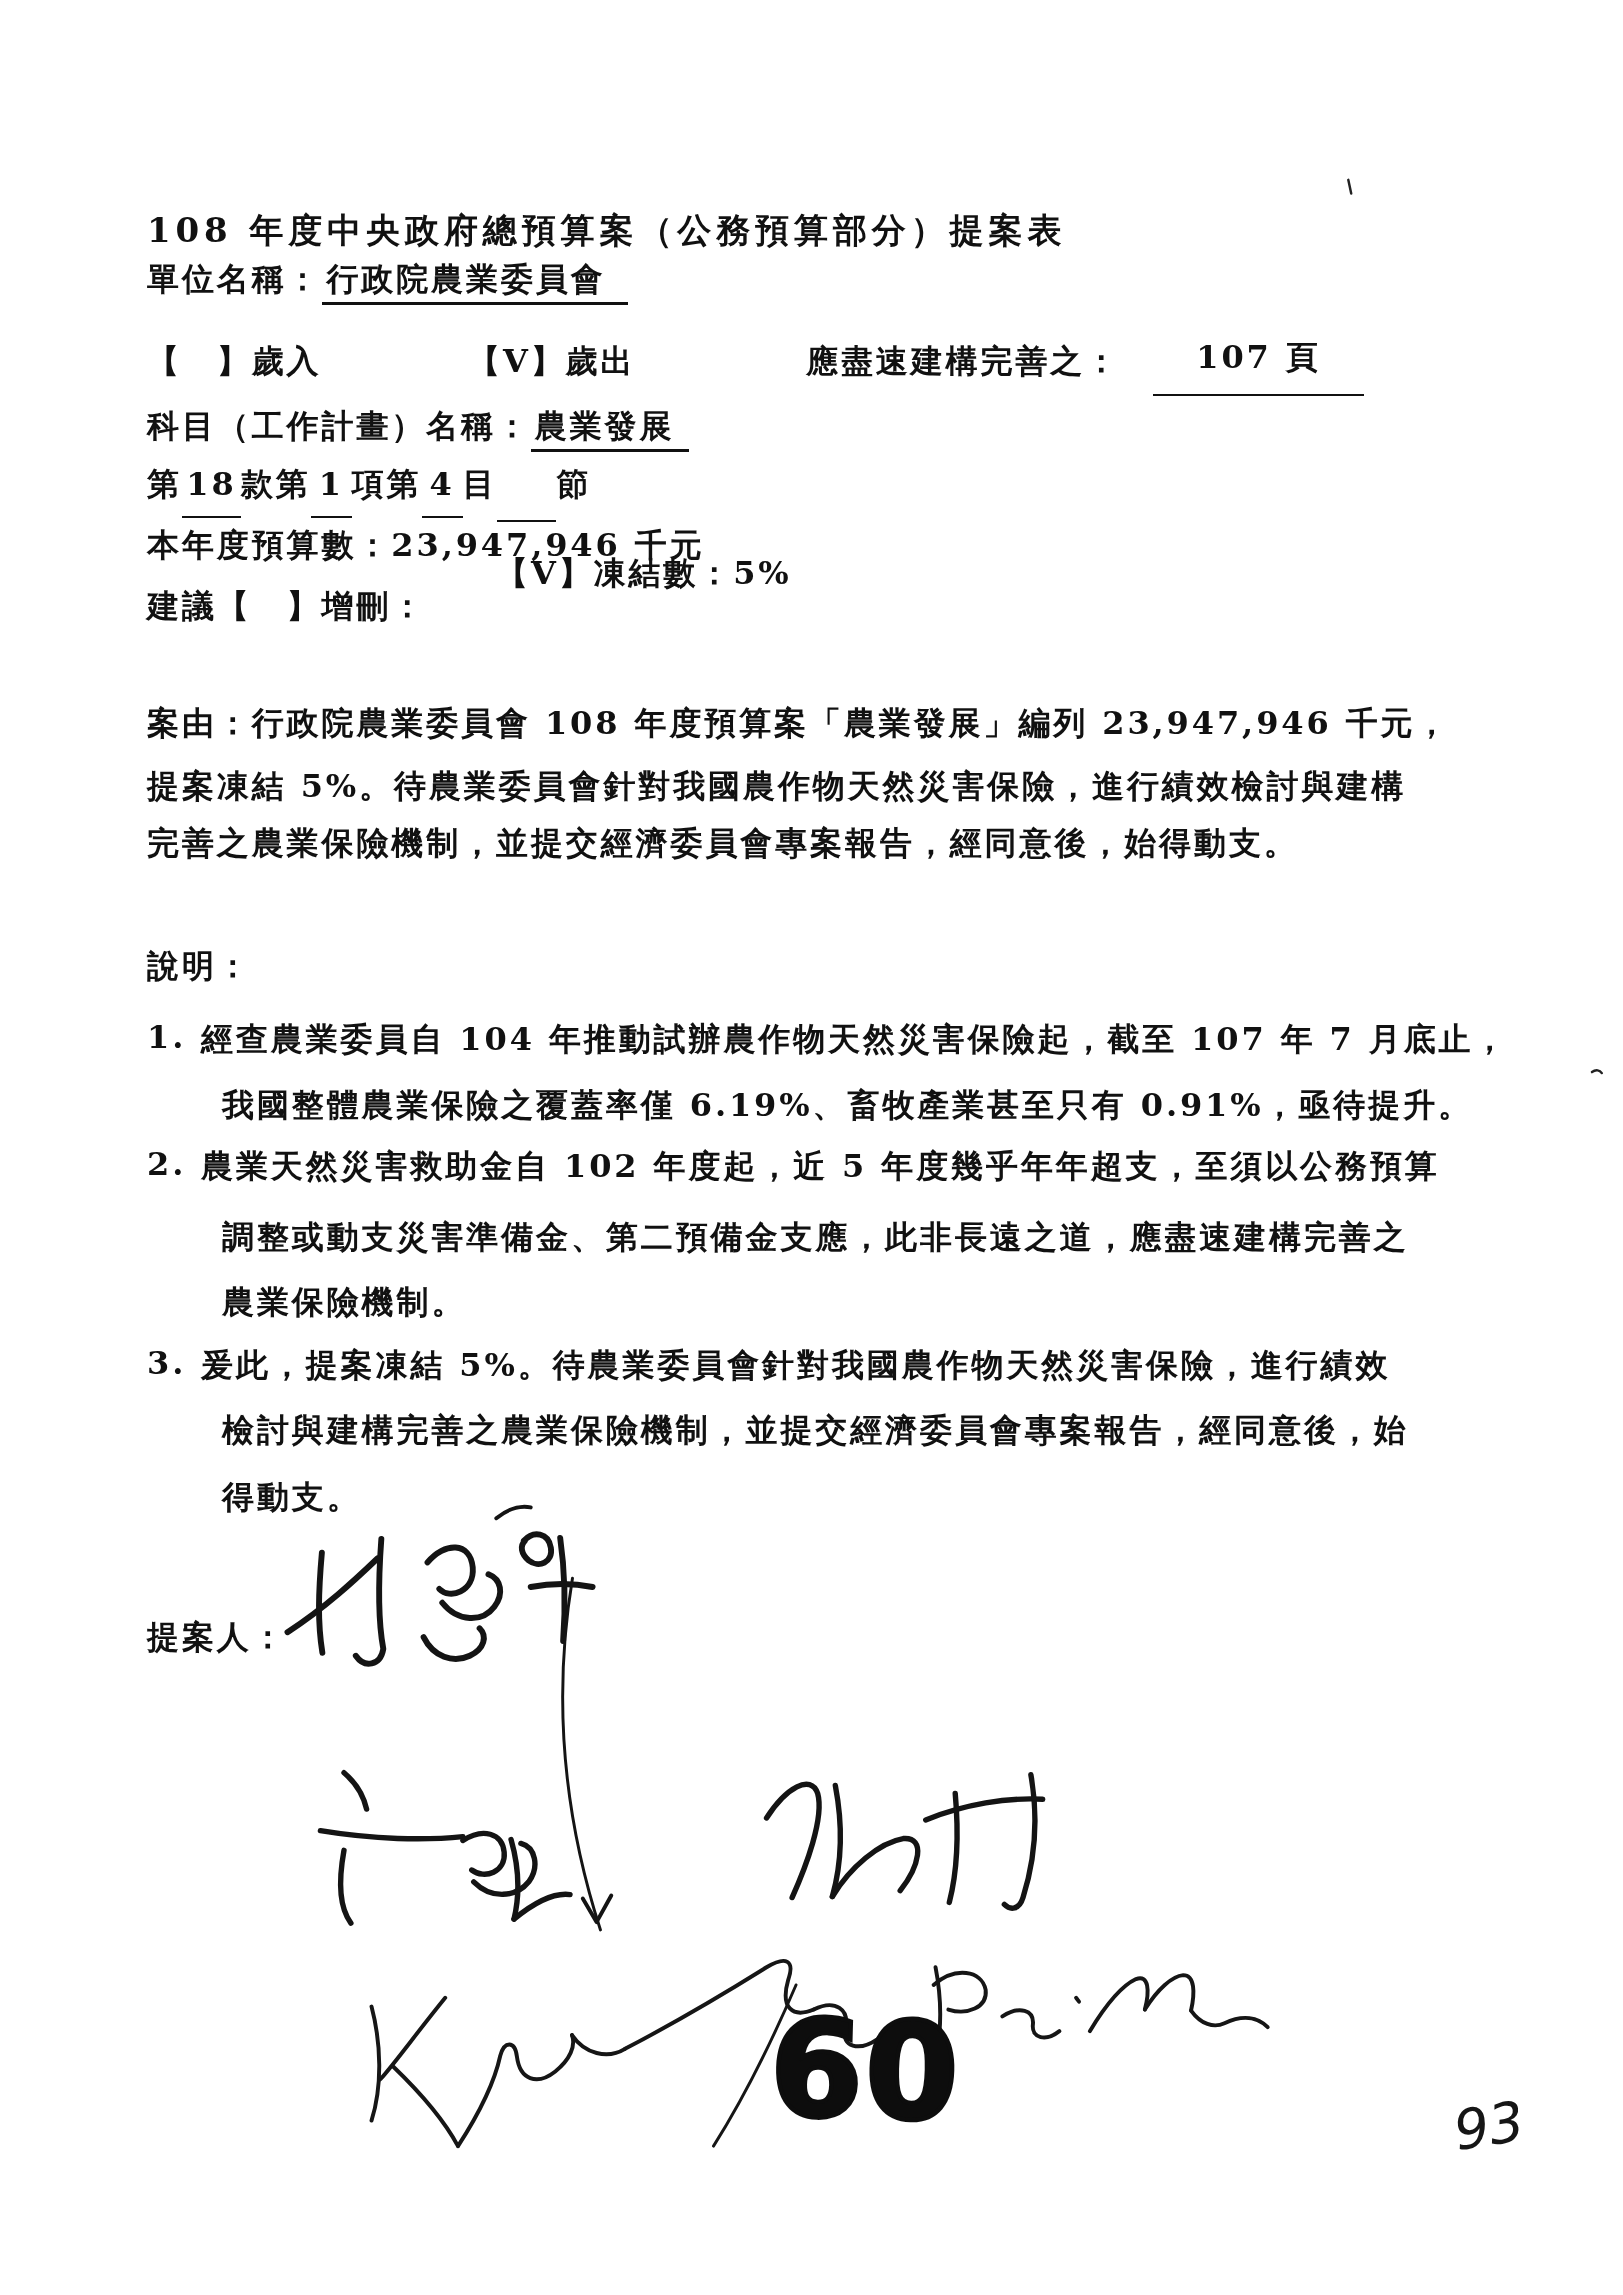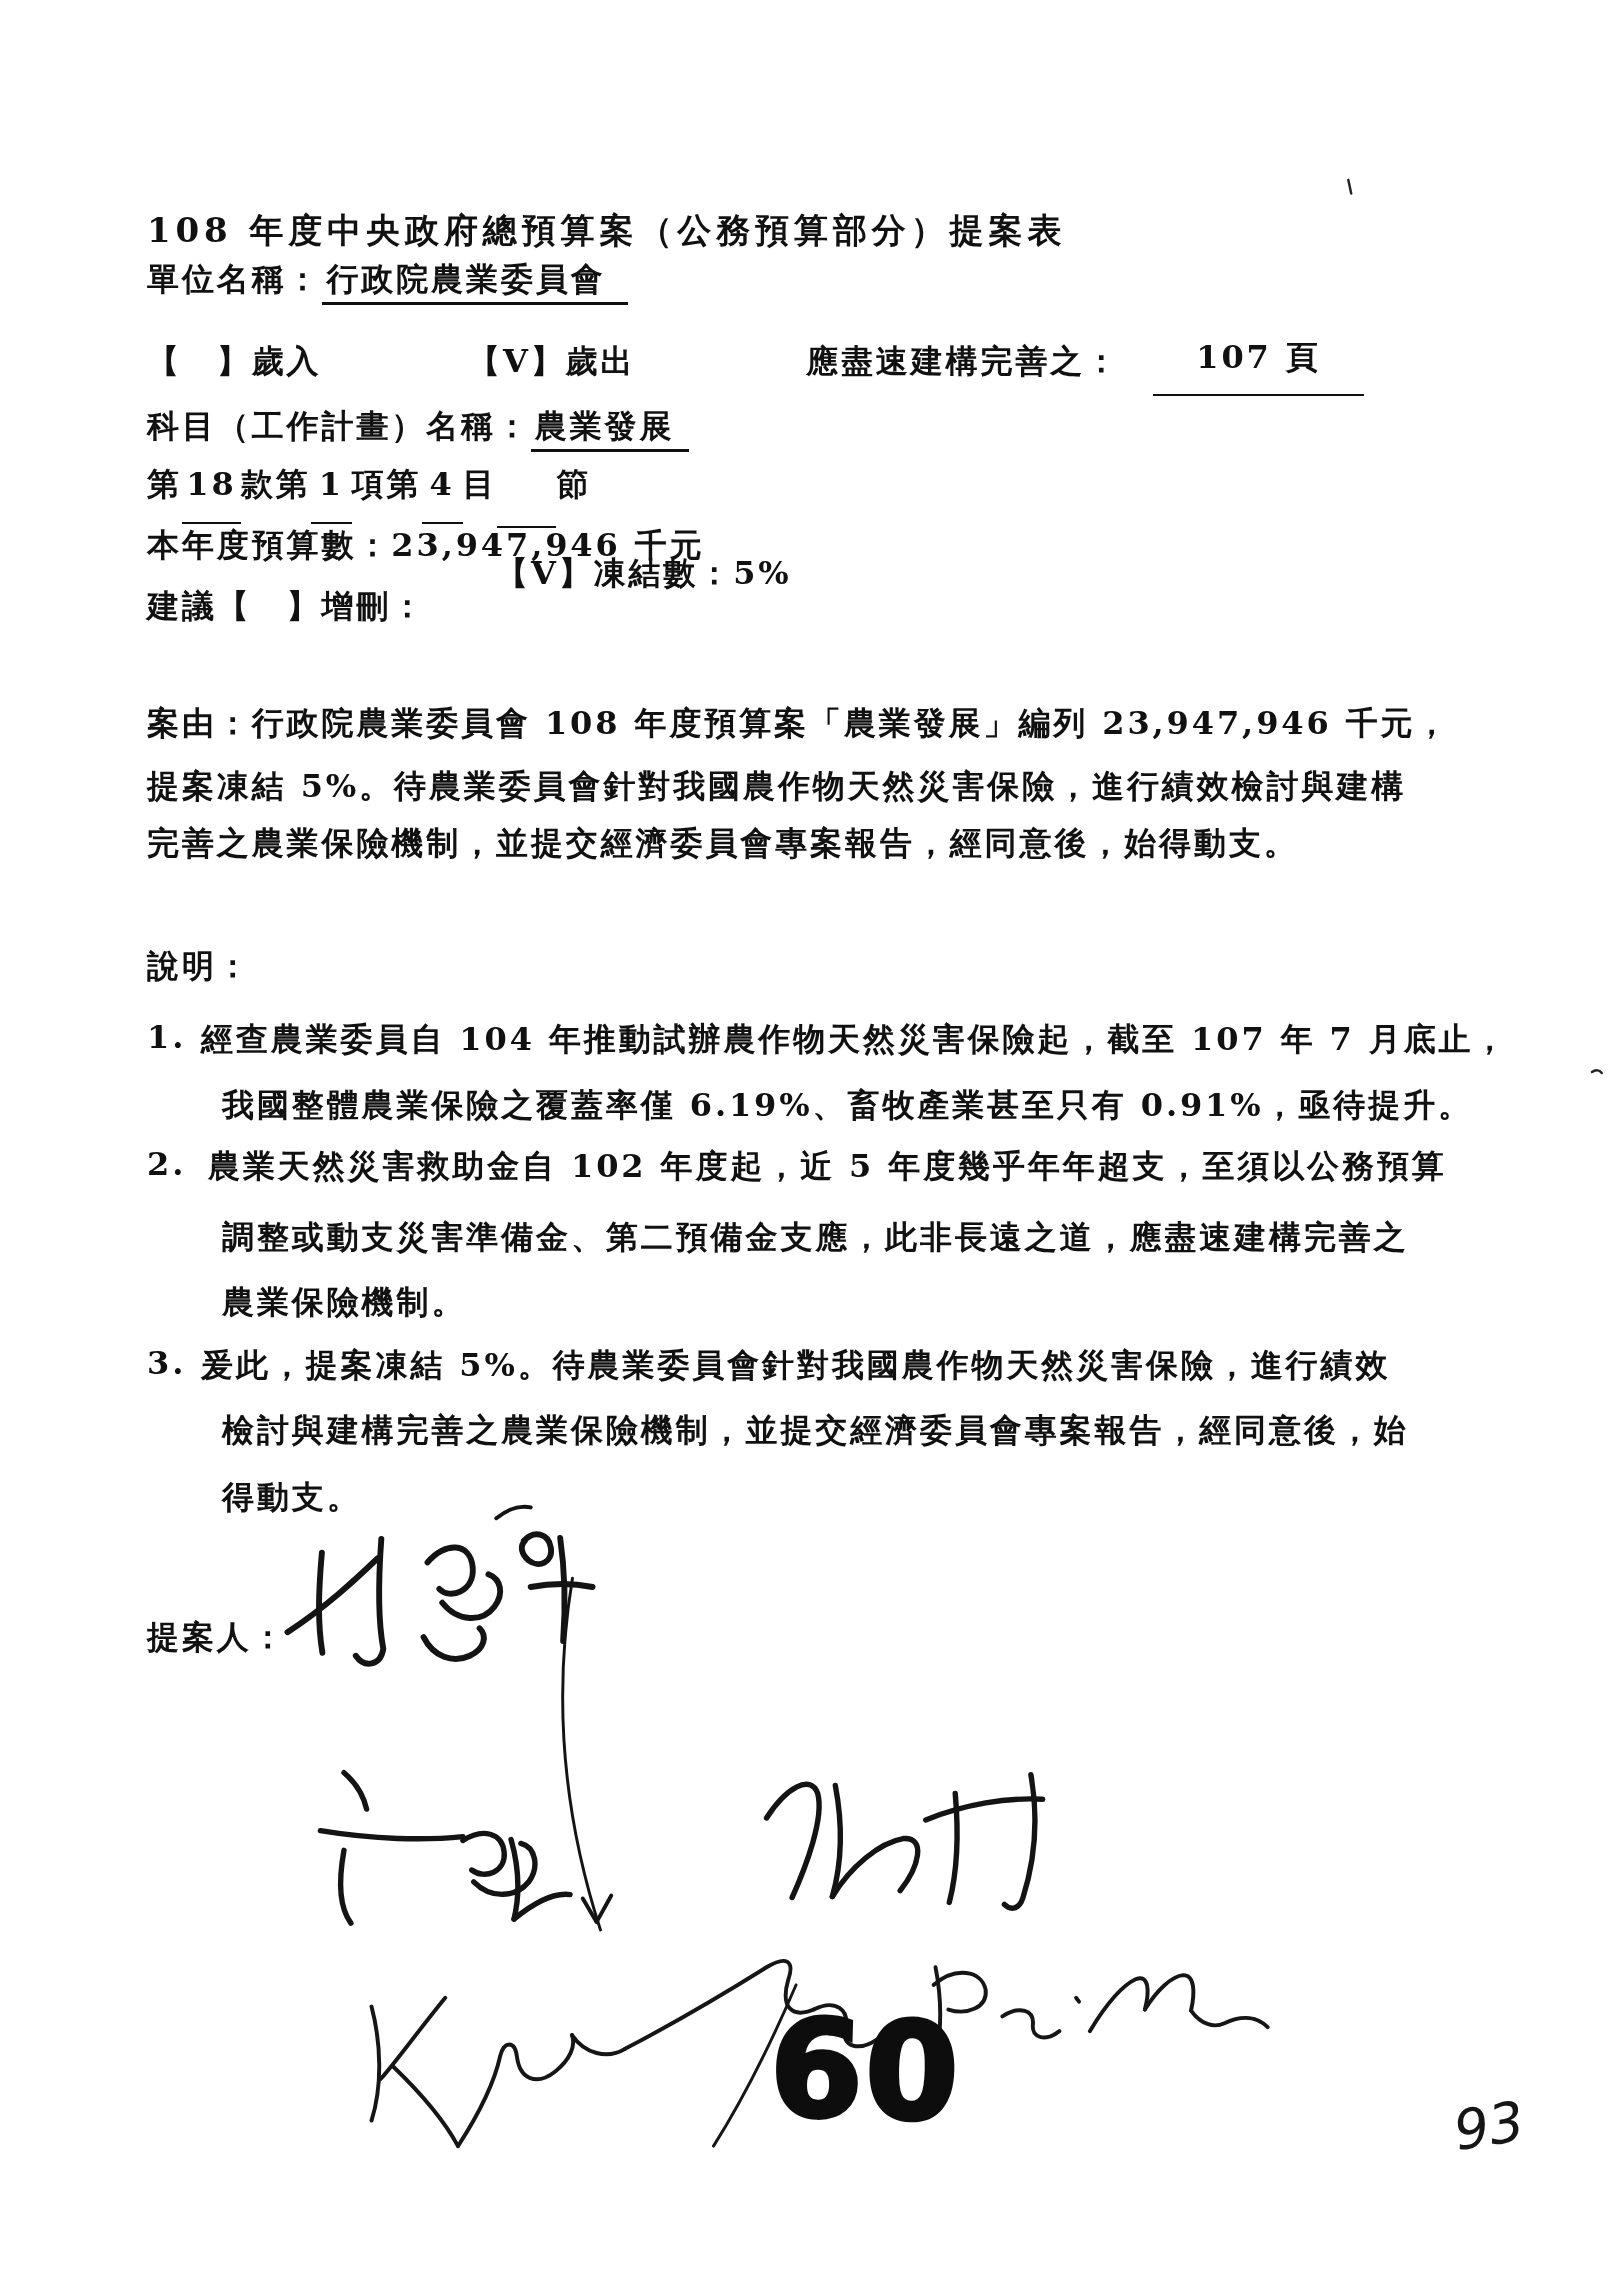--- a/index.html
+++ b/index.html
@@ -5,21 +5,21 @@
   html,body{margin:0;padding:0;}
   body{
     width:1623px;height:2295px;position:relative;overflow:hidden;
     background:#ffffff;color:#111;
     font-family:"DejaVu Serif","Liberation Serif",serif;
   }
   .line{position:absolute;white-space:nowrap;font-size:32px;font-weight:600;letter-spacing:2.9px;}
   .title{font-size:34px;font-weight:700;letter-spacing:4.9px;}
   .ul-field{border-bottom:3.9px solid #111;padding:0 22.6px 3.9px 4.9px;text-align:right;}
   .ul-field-thin{border-bottom:3.4px solid #111;padding:0 14.7px 3.9px 3.9px;}
-  .clause-num{display:inline-block;text-align:center;border-bottom:2.9px solid #111;padding-bottom:19px;}
+  .clause-num{display:inline-block;text-align:center;border-bottom:2.9px solid #111;padding-bottom:13px;}
   .w120{min-width:59px;}
   .w84{min-width:41px;}
   .pageref-box{display:inline-block;min-width:211px;text-align:center;border-bottom:2.9px solid #111;padding-bottom:14px;}
   .sig-layer{position:absolute;left:0;top:0;}
   .marker-60{
     position:absolute;left:770px;top:1993px;
     font-family:"DejaVu Sans","Liberation Sans",sans-serif;
     font-size:134px;font-weight:900;letter-spacing:2px;color:#0d0d0d;
     -webkit-text-stroke:4.4px #0d0d0d;transform:rotate(1.5deg);
   }
@@ -65,21 +65,21 @@
 <div class="line" style="left:147px;top:765px">提案凍結 5%。待農業委員會針對我國農作物天然災害保險，進行績效檢討與建構</div>
 <div class="line" style="left:147px;top:822px">完善之農業保險機制，並提交經濟委員會專案報告，經同意後，始得動支。</div>
 
 <div class="line" style="left:147px;top:945px">說明：</div>
 
 <span class="line" style="left:147px;top:1018px">1.</span>
 <div class="line" style="left:201px;top:1018px">經查農業委員自 104 年推動試辦農作物天然災害保險起，截至 107 年 7 月底止，</div>
 <div class="line" style="left:222px;top:1084px">我國整體農業保險之覆蓋率僅 6.19%、畜牧產業甚至只有 0.91%，亟待提升。</div>
 
 <span class="line" style="left:147px;top:1145px">2.</span>
-<div class="line" style="left:208px;top:1145px">農業天然災害救助金自 102 年度起，近 5 年度幾乎年年超支，至須以公務預算</div>
+<div class="line" style="left:201px;top:1145px">農業天然災害救助金自 102 年度起，近 5 年度幾乎年年超支，至須以公務預算</div>
 <div class="line" style="left:222px;top:1216px">調整或動支災害準備金、第二預備金支應，此非長遠之道，應盡速建構完善之</div>
 <div class="line" style="left:222px;top:1281px">農業保險機制。</div>
 
 <span class="line" style="left:147px;top:1344px">3.</span>
 <div class="line" style="left:201px;top:1344px">爰此，提案凍結 5%。待農業委員會針對我國農作物天然災害保險，進行績效</div>
 <div class="line" style="left:222px;top:1409px">檢討與建構完善之農業保險機制，並提交經濟委員會專案報告，經同意後，始</div>
 <div class="line" style="left:222px;top:1476px">得動支。</div>
 
 <div class="line" style="left:147px;top:1616px">提案人：</div>
 

